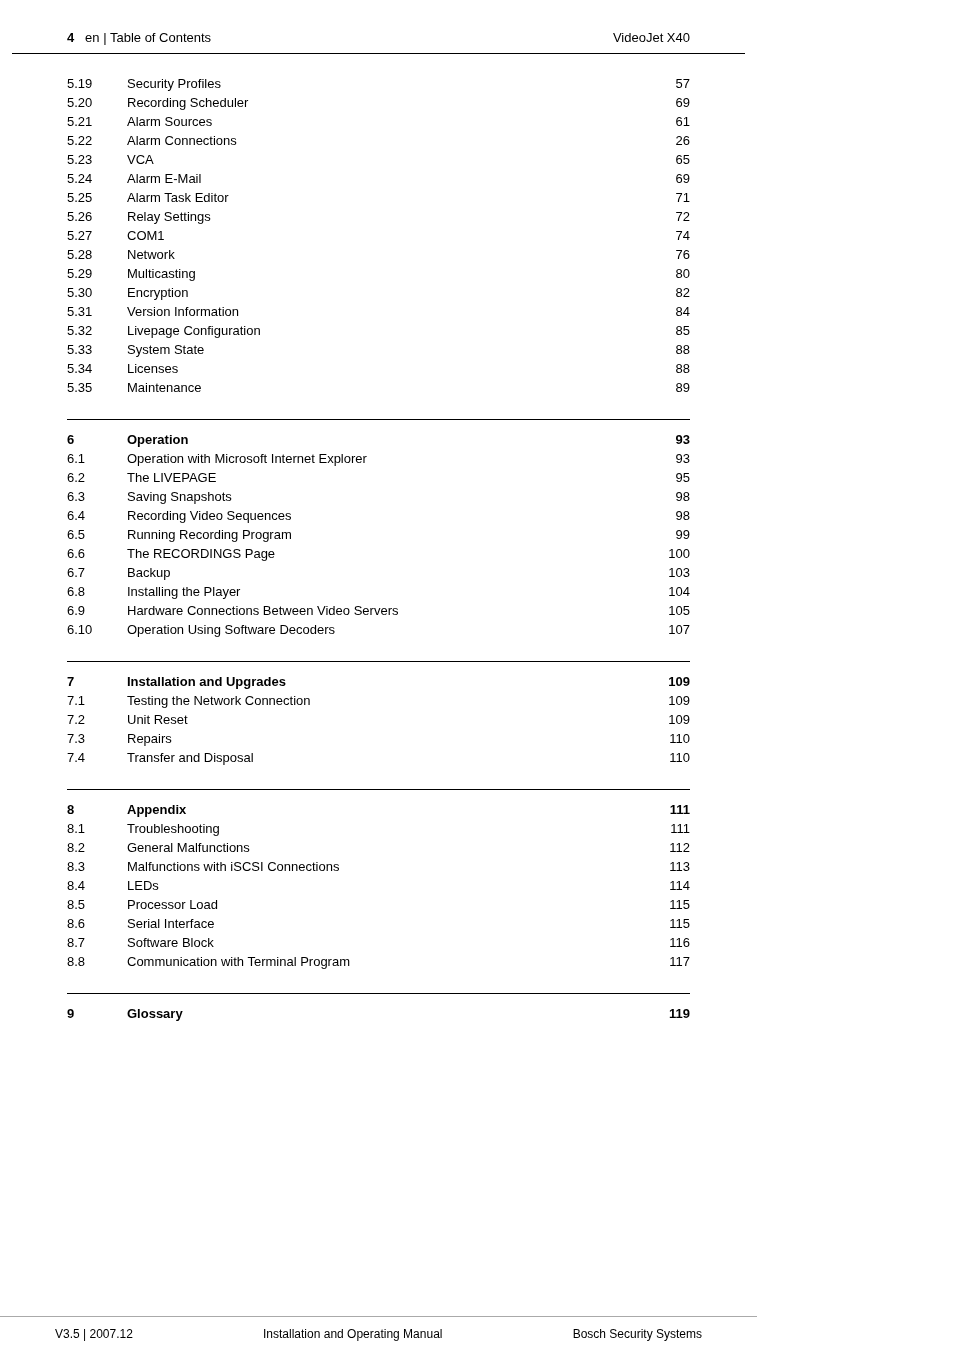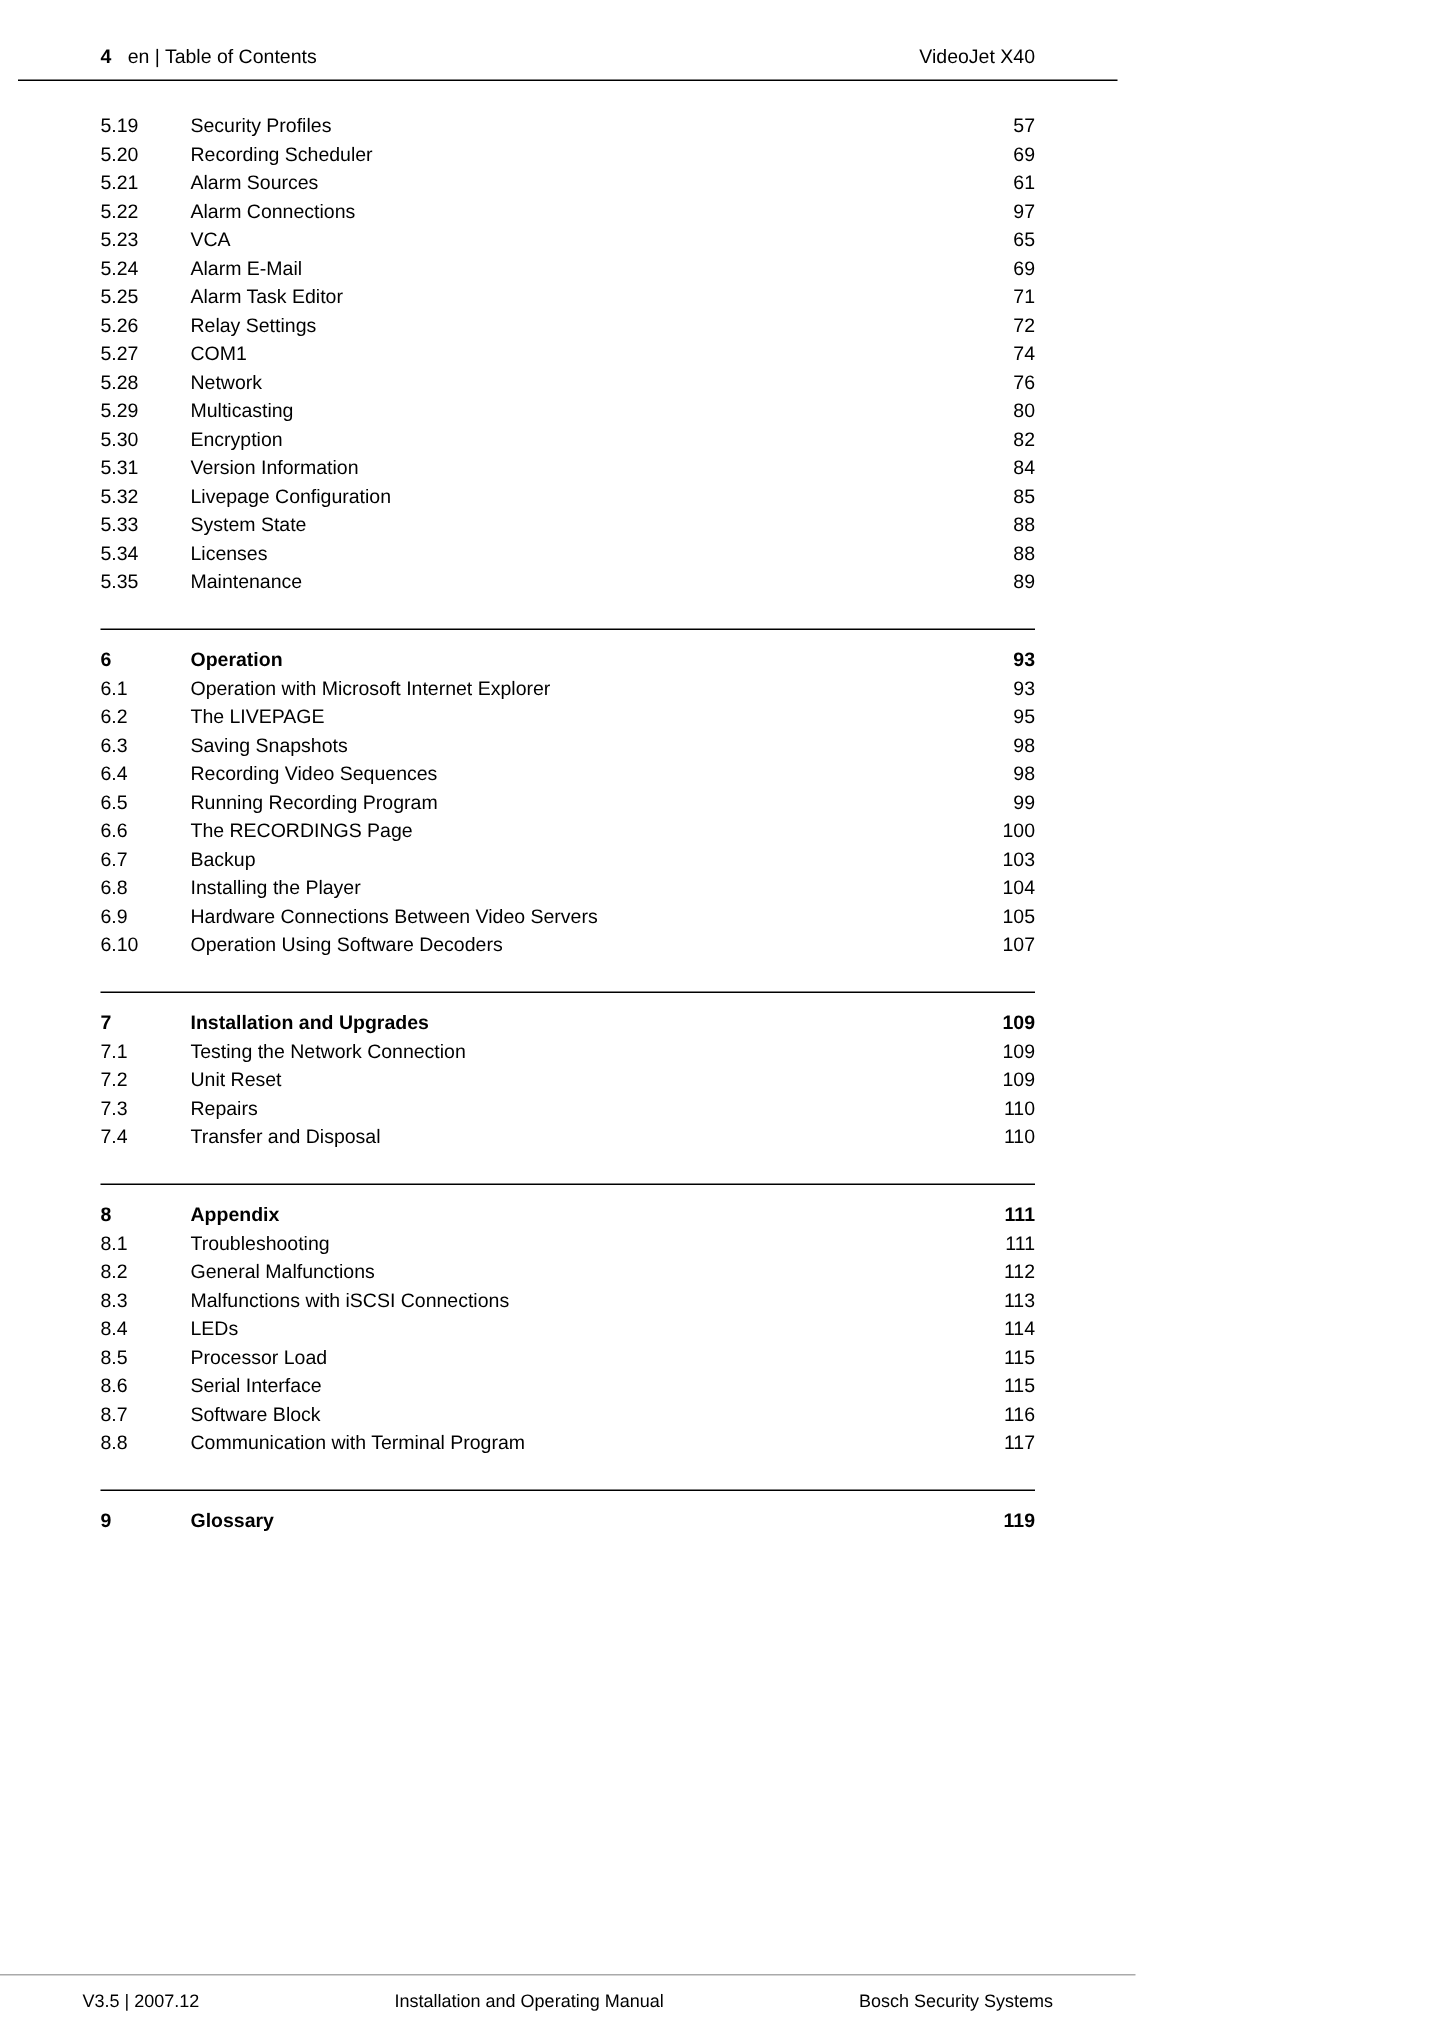--- a/index.html
+++ b/index.html
@@ -140,21 +140,21 @@
           <span class="toc-number">5.21</span>
           <span class="toc-title">Alarm Sources</span>
         </div>
         <span class="toc-page">61</span>
       </div>
       <div class="toc-row">
         <div class="toc-row-left">
           <span class="toc-number">5.22</span>
           <span class="toc-title">Alarm Connections</span>
         </div>
-        <span class="toc-page">97</span>
+        <span class="toc-page">26</span>
       </div>
       <div class="toc-row">
         <div class="toc-row-left">
           <span class="toc-number">5.23</span>
           <span class="toc-title">VCA</span>
         </div>
         <span class="toc-page">65</span>
       </div>
       <div class="toc-row">
         <div class="toc-row-left">

